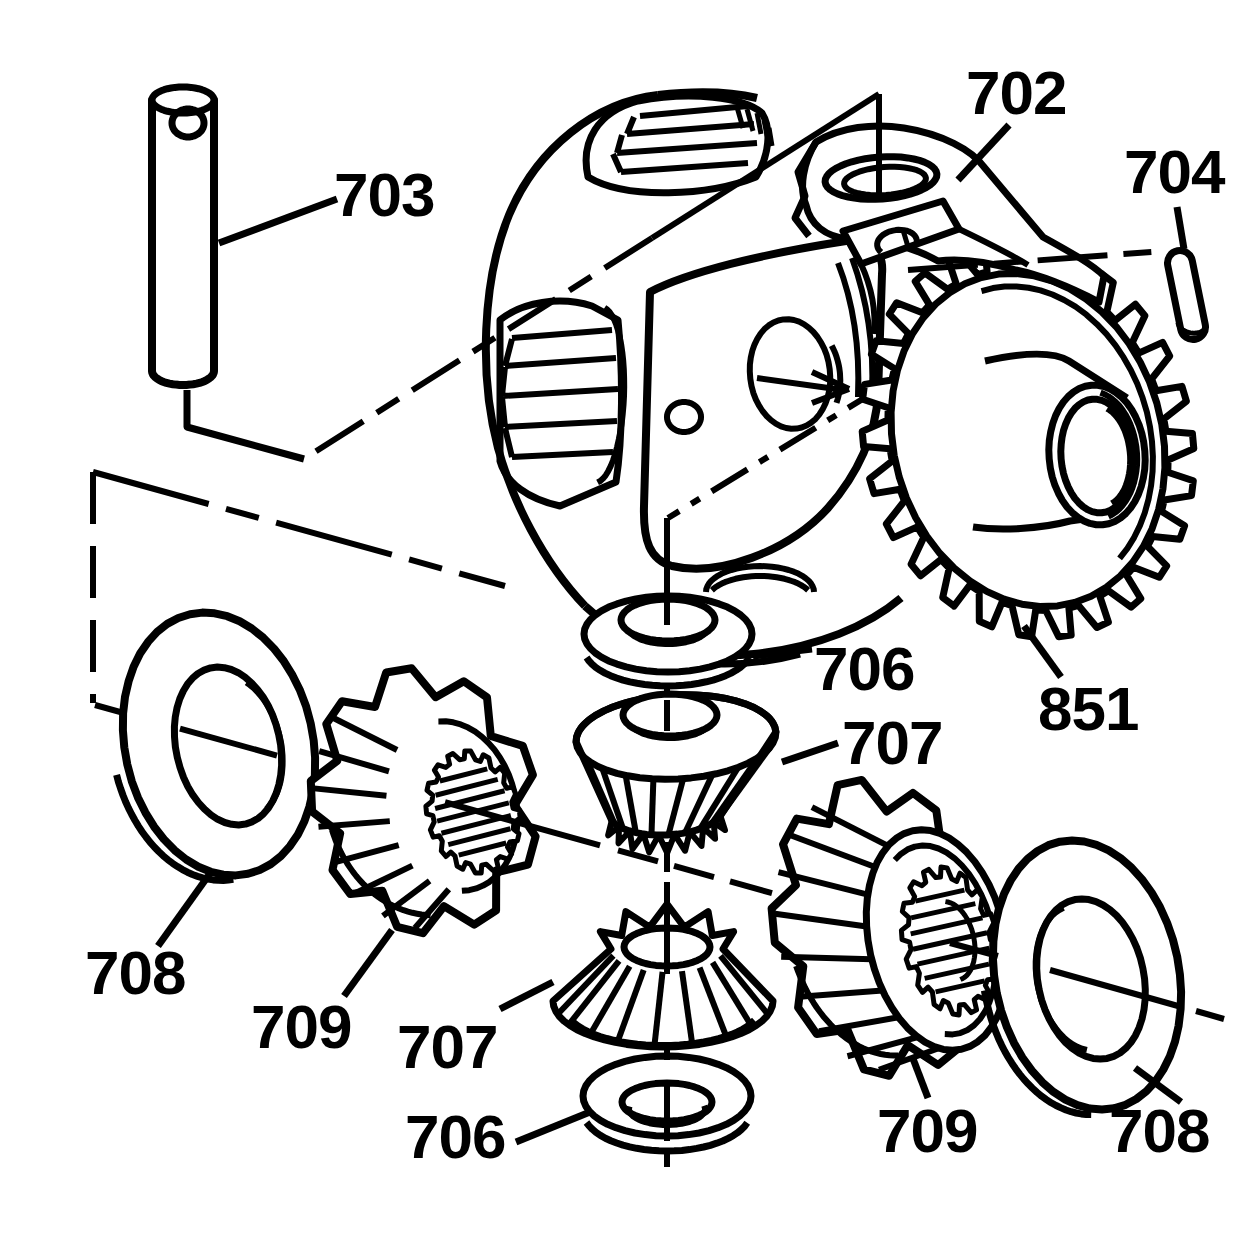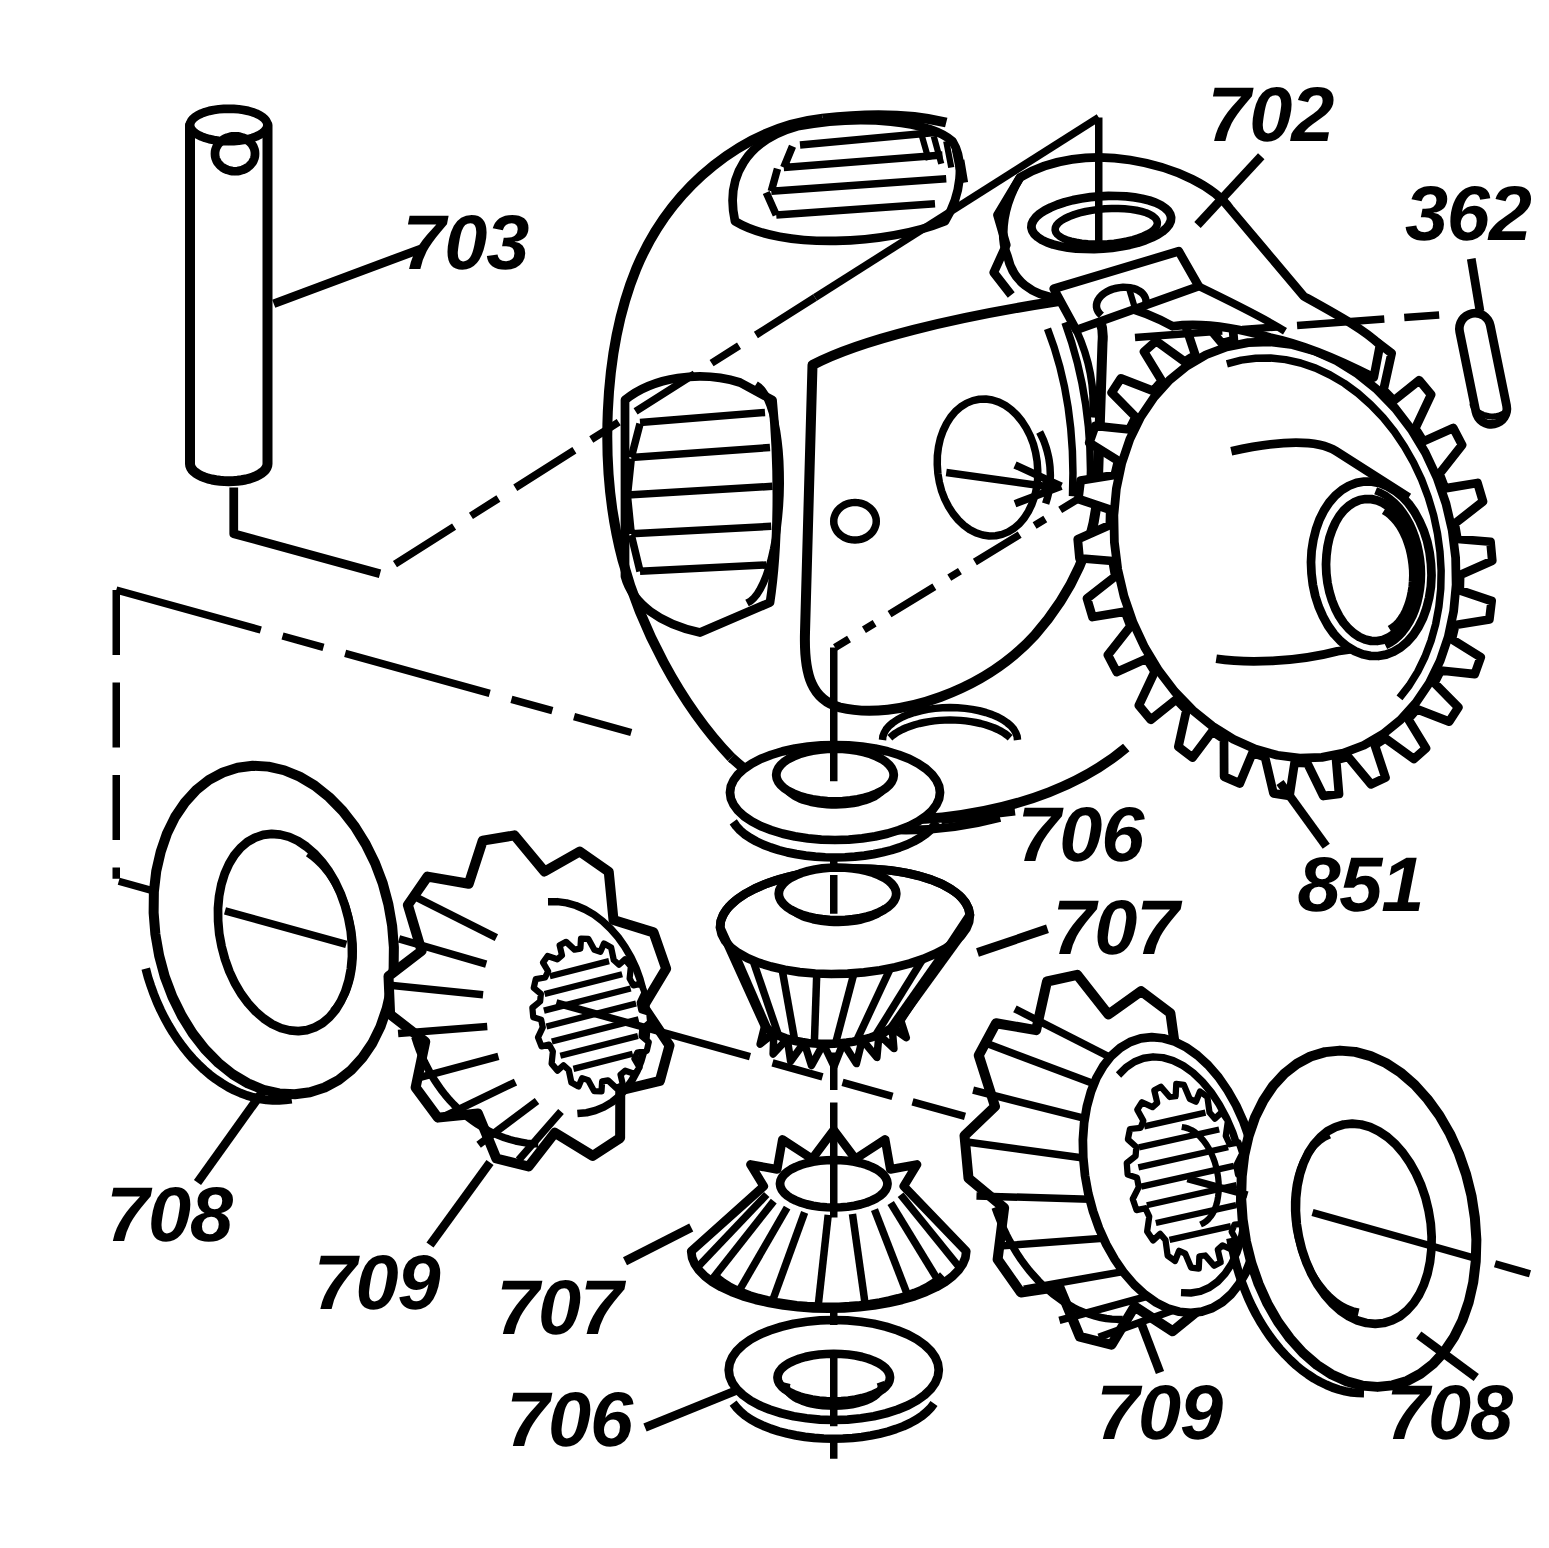--- a/index.html
+++ b/index.html
@@ -1,20 +1,20 @@
 <!DOCTYPE html>
 <html><head>
 <meta charset="utf-8">
 <style>
   html,body{margin:0;padding:0;background:#ffffff;}
   .stage{position:relative;width:1239px;height:1238px;background:#ffffff;overflow:hidden;
          font-family:"Liberation Sans", sans-serif;}
   .stage svg{position:absolute;left:0;top:0;}
   .callout{position:absolute;font-weight:bold;font-size:62px;line-height:1;color:#000;
-           letter-spacing:-1px;white-space:nowrap;font-style:italic;}
+           letter-spacing:-1px;white-space:nowrap;}
 </style>
 </head>
 <body>
 
 <div class="stage">
   <svg id="fig" width="1239" height="1238" viewBox="0 0 1239 1238">
       <g>
         <path d="M 93,472 L 505,586" fill="none" stroke="#000000" stroke-width="6" stroke-dasharray="120 18 34 18" stroke-linecap="butt" stroke-linejoin="round"></path>
         <path d="M 93,472 L 93,703" fill="none" stroke="#000000" stroke-width="6" stroke-dasharray="52 22" stroke-linecap="butt" stroke-linejoin="round"></path>
         <path d="M 652,238 L 307,457" fill="none" stroke="#000000" stroke-width="6" stroke-dasharray="56 16 26 16" stroke-linecap="butt" stroke-linejoin="round"></path>
@@ -217,22 +217,22 @@
         <path d="M 553,982 L 500,1009" fill="none" stroke="#000000" stroke-width="7" stroke-linecap="butt" stroke-linejoin="round"></path>
         <path d="M 590,1112 L 516,1142" fill="none" stroke="#000000" stroke-width="7" stroke-linecap="butt" stroke-linejoin="round"></path>
         <path d="M 211,872 L 158,946" fill="none" stroke="#000000" stroke-width="7" stroke-linecap="butt" stroke-linejoin="round"></path>
         <path d="M 392,930 L 344,996" fill="none" stroke="#000000" stroke-width="7" stroke-linecap="butt" stroke-linejoin="round"></path>
         <path d="M 912,1056 L 928,1098" fill="none" stroke="#000000" stroke-width="7" stroke-linecap="butt" stroke-linejoin="round"></path>
         <path d="M 1135,1068 L 1181,1102" fill="none" stroke="#000000" stroke-width="7" stroke-linecap="butt" stroke-linejoin="round"></path>
       </g>
     </svg>
 
   <div class="callout" style="left:966px;top:62px">702</div>
-  <div class="callout" style="left:322px;top:164px">703</div>
-  <div class="callout" style="left:1124px;top:141px">362</div>
+  <div class="callout" style="left:334px;top:164px">703</div>
+  <div class="callout" style="left:1124px;top:141px">704</div>
   <div class="callout" style="left:1038px;top:678px">851</div>
   <div class="callout" style="left:814px;top:638px">706</div>
   <div class="callout" style="left:842px;top:712px">707</div>
   <div class="callout" style="left:397px;top:1016px">707</div>
   <div class="callout" style="left:405px;top:1106px">706</div>
   <div class="callout" style="left:85px;top:942px">708</div>
   <div class="callout" style="left:251px;top:996px">709</div>
   <div class="callout" style="left:877px;top:1100px">709</div>
   <div class="callout" style="left:1109px;top:1100px">708</div>
 </div>

